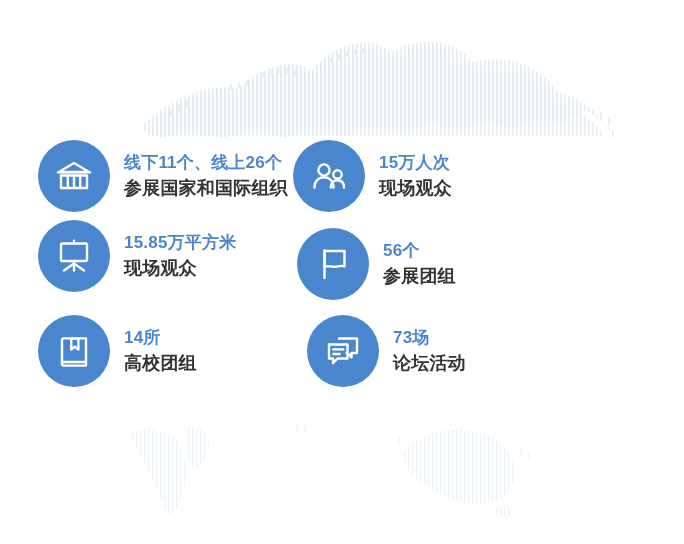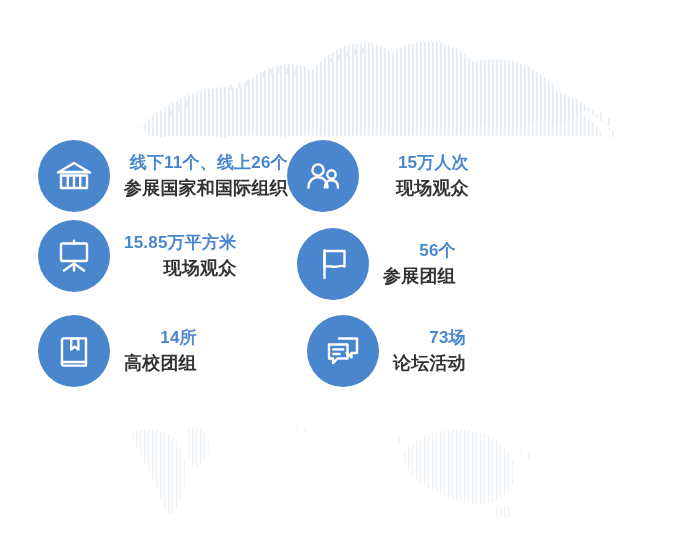--- a/index.html
+++ b/index.html
@@ -31,21 +31,20 @@
     top: 0;
     width: 684px;
     height: 544px;
     z-index: 2;
   }
 
   .stat-item {
     position: absolute;
     display: flex;
     align-items: center;
-    text-align: right;
   }
 
   .stat-icon-circle {
     width: 72px;
     height: 72px;
     border-radius: 50%;
     background: #4a86ce;
     flex: 0 0 72px;
     display: flex;
     align-items: center;
@@ -76,21 +75,21 @@
     color: #333333;
     font-size: 18px;
     font-weight: bold;
     line-height: 1.35;
     letter-spacing: 0.2px;
     margin-top: 1px;
   }
 
   
   .pos-r1c1 { left: 38px;  top: 140px; }
-  .pos-r1c2 { left: 287px; top: 140px; gap: 23px; }
+  .pos-r1c2 { left: 293px; top: 140px; }
   .pos-r1c3 { left: 525px; top: 140px; }
   .pos-r2c1 { left: 38px;  top: 220px; }
   .pos-r2c2 { left: 297px; top: 228px; }
   .pos-r3c1 { left: 38px;  top: 315px; }
   .pos-r3c2 { left: 307px; top: 315px; }
 </style>
 </head>
 <body>
 
 <svg id="worldmap" viewBox="0 0 684 544" xmlns="http://www.w3.org/2000/svg" aria-hidden="true">

